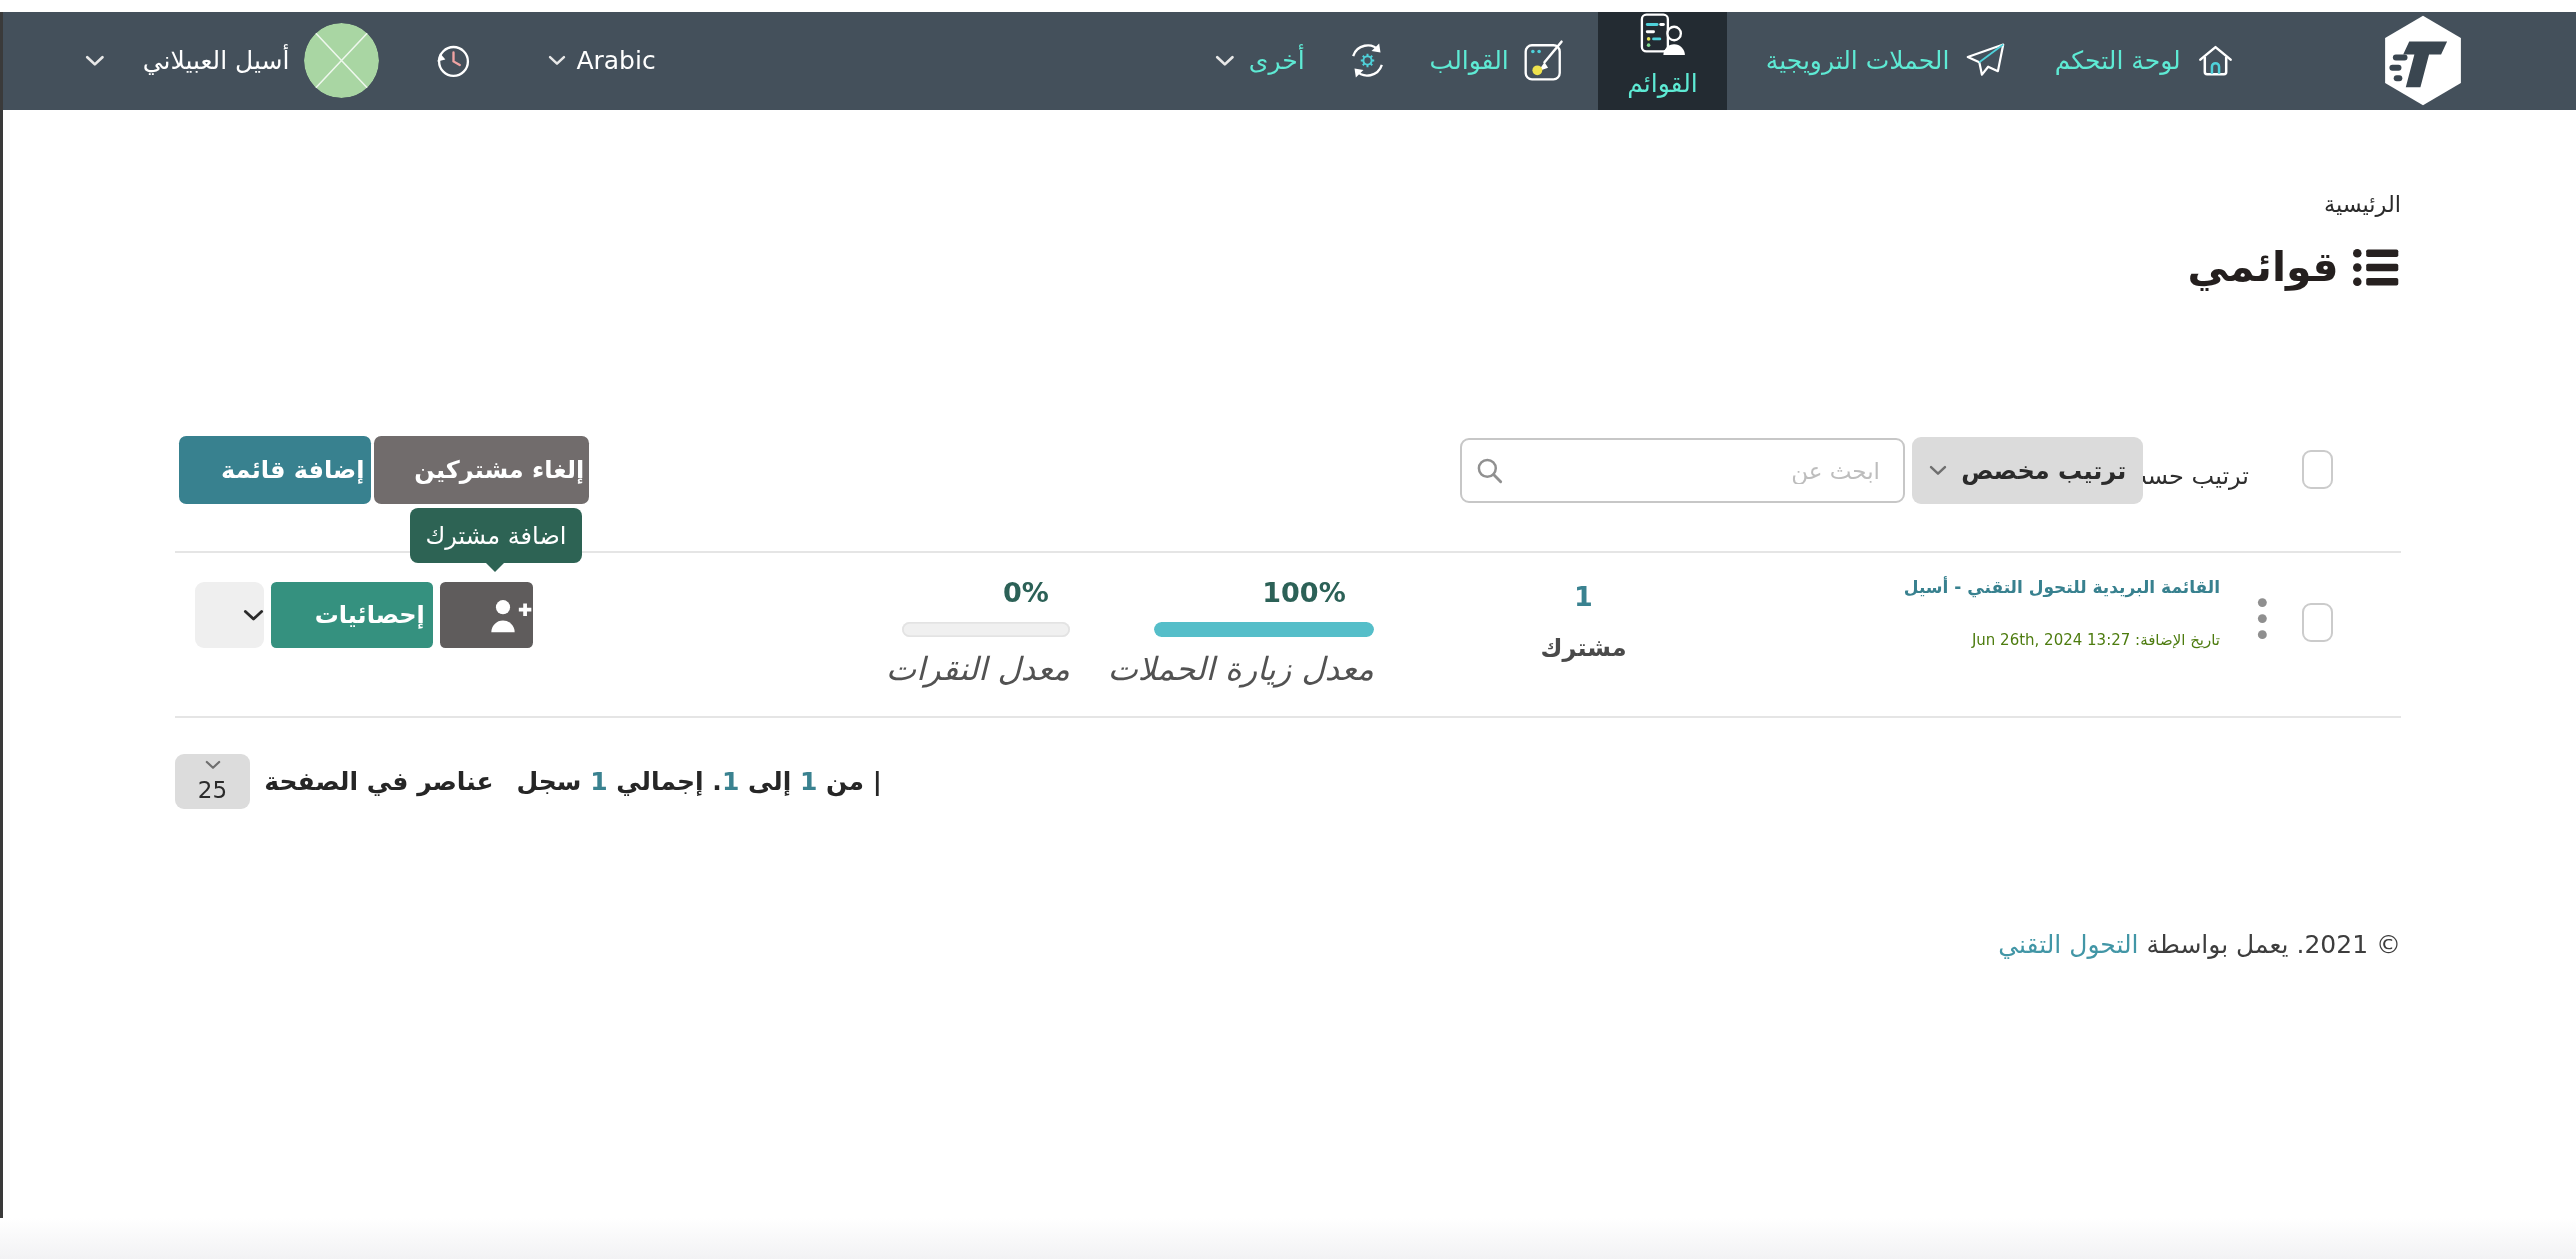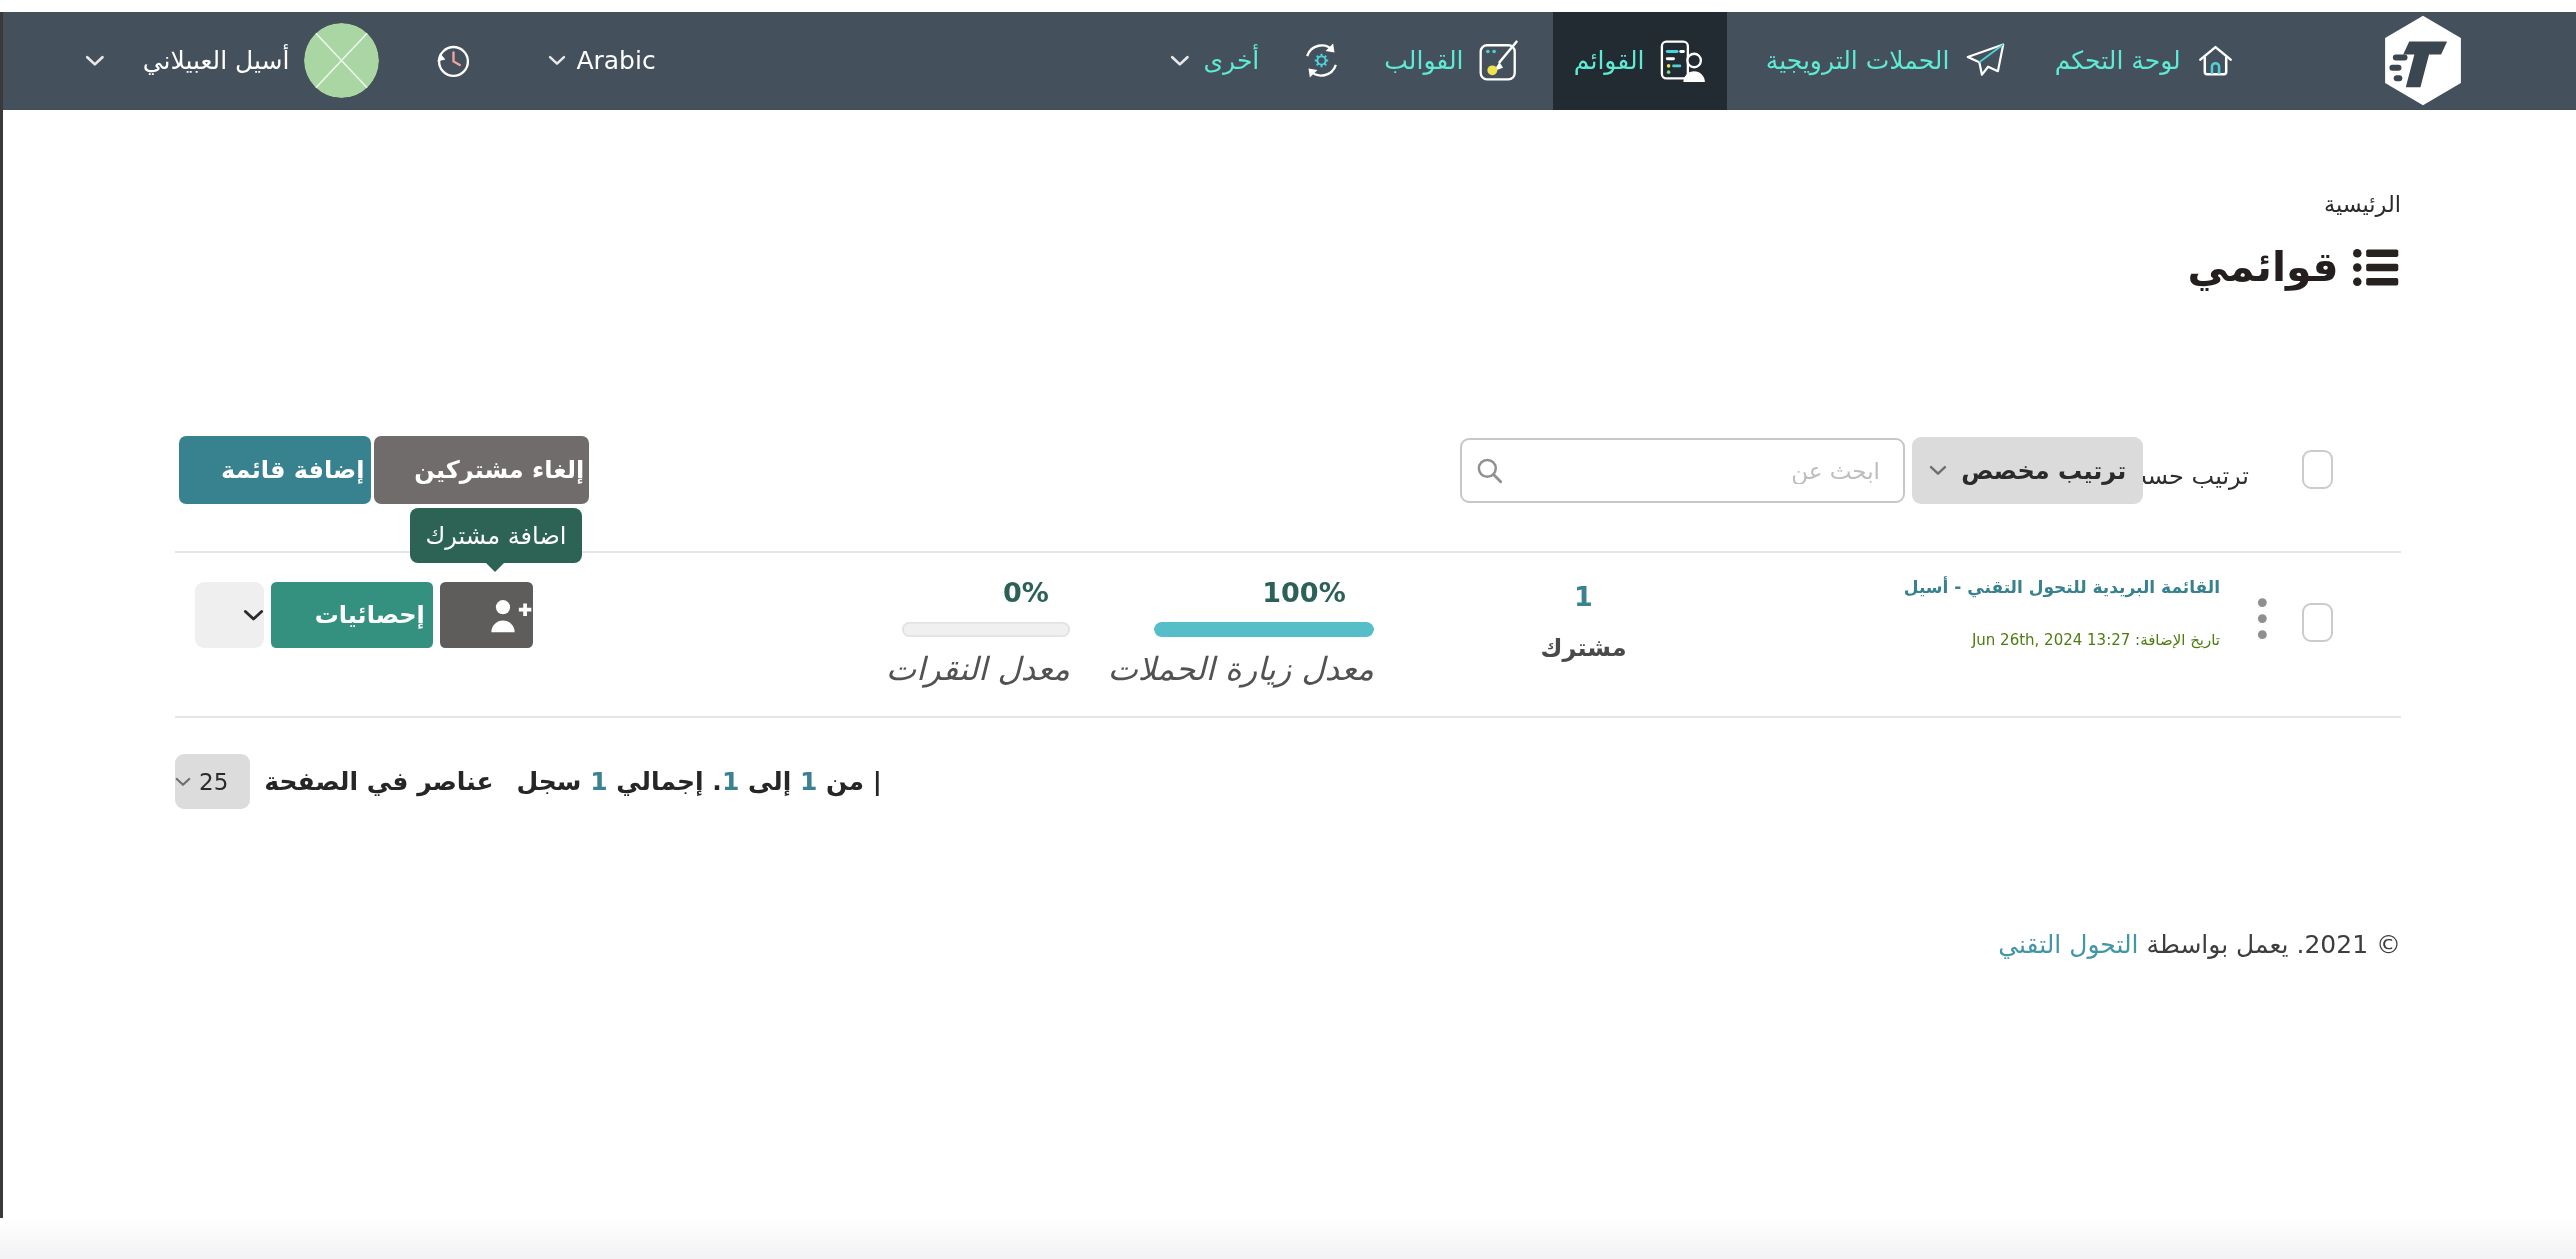--- a/index.html
+++ b/index.html
@@ -8,21 +8,21 @@
   .page { position:relative; width:2576px; height:1259px; background:#fff; direction:rtl; }
 
   
   .topbar { position:absolute; top:11.6px; left:0; right:0; height:98px;
             background:#44505B; display:flex; align-items:center;
             padding-right:109px; padding-left:85px; }
   .logo { width:88px; height:93px; margin-left:134px; flex:0 0 auto; }
   .nav-item { display:flex; align-items:center; gap:14.3px; height:98px;
               padding:0 9px; margin-left:30px; color:#5eead4; font-size:25px;
               cursor:pointer; white-space:nowrap; }
-  .nav-item.active { background:#232B32; padding:0 21px; margin-left:23px; }
+  .nav-item.active { background:#232B32; padding:0 29px; margin-left:23px;flex-direction:column; }
   .icon-btn { display:flex; align-items:center; margin-left:30px; cursor:pointer; }
   .chev { color:#E8E8E8; }
   .spacer { flex:1 1 auto; }
   .lang { display:flex; align-items:center; gap:10.7px; color:#fff; font-size:25px;
           margin-left:72px; cursor:pointer; }
   .history { margin-left:52px; }
   .avatar { width:75px; height:75px; border-radius:50%; overflow:hidden; margin-left:14.3px; flex:0 0 auto; }
   .username { color:#fff; font-size:25px; margin-left:38px; white-space:nowrap; }
 
   
@@ -85,22 +85,22 @@
                 background:#5F5C5C; border-radius:5.4px; }
   .btn-stats { position:absolute; top:582px; left:271px; width:162px; height:66px;
                background:#35917F; border-radius:5.4px; }
   .btn-rowchev { position:absolute; top:582px; left:195px; width:69px; height:66px;
                background:#EFEFEF; border-radius:9px; color:#2B2B2B; }
 
   
   .pagination { position:absolute; top:754px; left:175px; display:flex; direction:ltr;
                 align-items:center; }
   .pp-pill { width:75px; height:55px; background:#DCDCDC; border-radius:9px;
-             display:flex; align-items:center; justify-content:flex-start; gap:8px;
-             font-size:23px; color:#2B2B2B; cursor:pointer; }
+             display:flex; align-items:center; justify-content:center; gap:8px;
+             font-size:23px; color:#2B2B2B; cursor:pointer;flex-direction:column; }
   .pp-items { direction:rtl; font-size:25px; font-weight:600; color:#262626; margin-left:14.3px; }
   .pp-counts { direction:rtl; font-size:25px; font-weight:600; color:#262626; margin-left:23px; }
   .num-teal { color:#3A8290; }
 
   
   .footer { position:absolute; top:930px; right:175px; font-size:25px; color:#3D3D3D; }
   .footer a { color:#4296A6; text-decoration:none; cursor:pointer; }
 
   
   .edge-left { position:absolute; left:0; top:11.6px; bottom:0; width:2.7px; background:#3A3A3A; }

